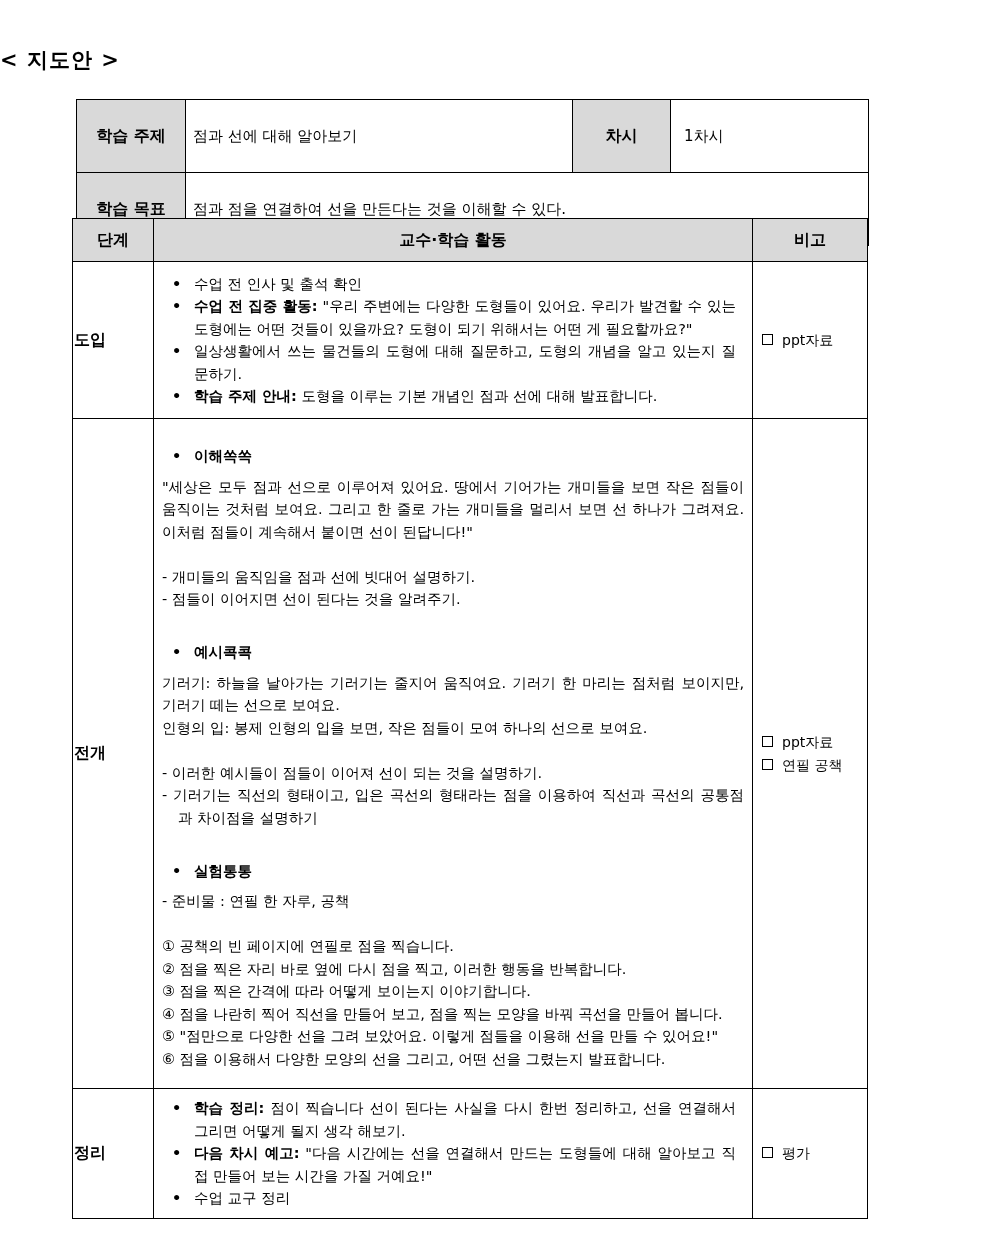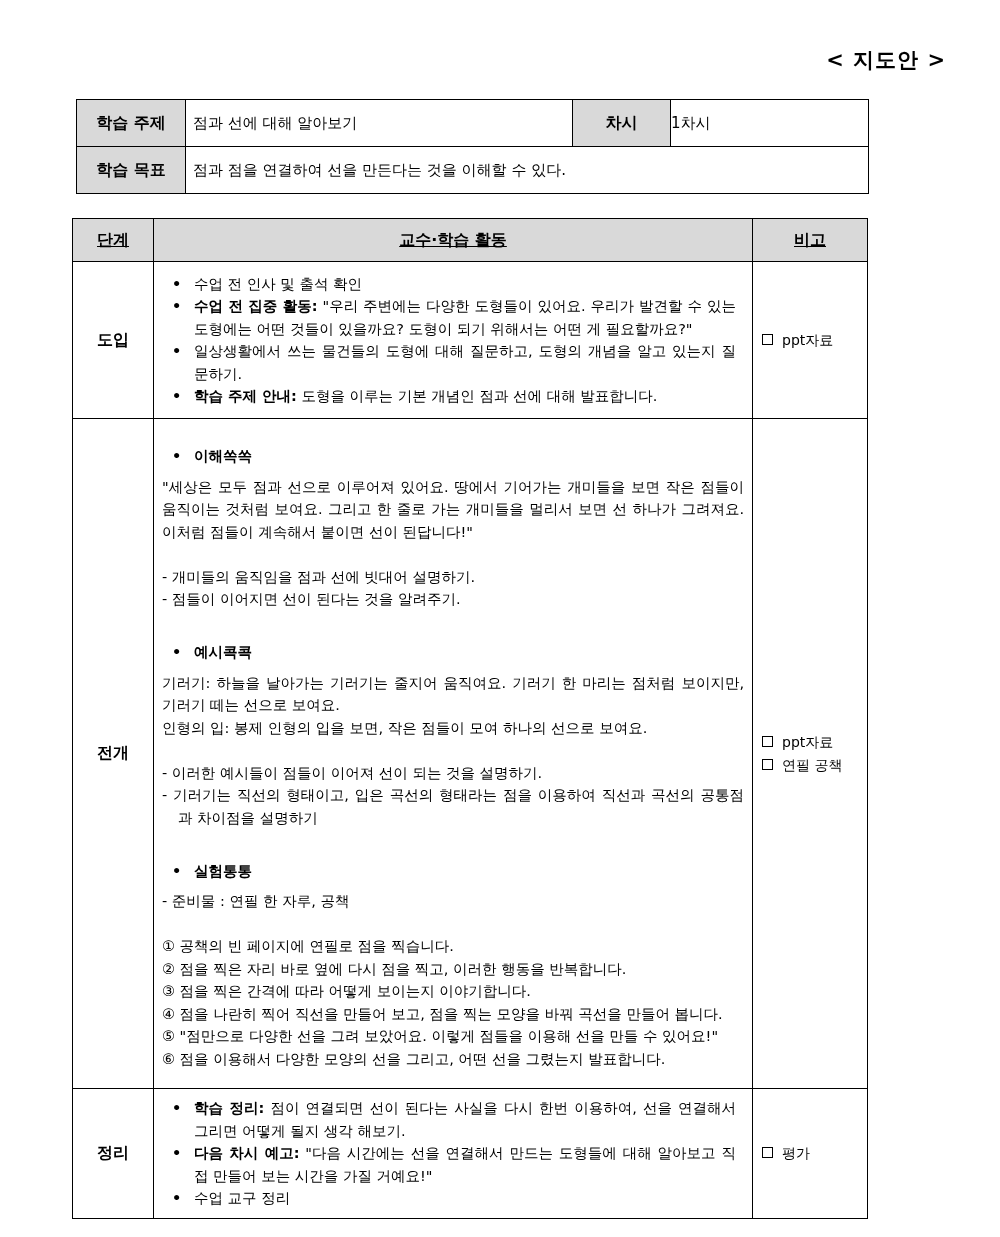--- a/index.html
+++ b/index.html
@@ -3,33 +3,33 @@
 <meta charset="utf-8">
 <style>
   html, body { margin: 0; padding: 0; background: #ffffff; }
   body {
     width: 1000px; height: 1237px; position: relative;
     font-family: "DejaVu Sans", "Liberation Sans", sans-serif;
     color: #000;
   }
   .title {
     position: absolute; left: 0; top: 46px; width: 946px;
-    text-align: right; font-size: 21px; font-weight: bold; letter-spacing: 1px;
+    text-align: left; font-size: 21px; font-weight: bold; letter-spacing: 1px;
   }
   table { border-collapse: collapse; position: absolute; table-layout: fixed; }
   td, th { border: 1px solid #000; font-weight: normal; }
   .info { left: 76px; top: 99px; width: 792px; }
-  .info td { height: 46px; font-size: 15px; padding: 0; margin-top: 40px; }
+  .info td { height: 46px; font-size: 15px; padding: 13px; margin-top: 40px; }
   .info .lbl { background: #d9d9d9; font-weight: bold; text-align: center; font-size: 16px; }
   .info .val { padding-left: 7px; }
   .info .center { text-align: left; }
   .plan { left: 72px; top: 218px; width: 795px; }
-  .plan th { background: #d9d9d9; height: 40px; font-size: 16px; font-weight: bold; text-decoration: underline; }
+  .plan th { background: #d9d9d9; height: 40px; font-size: 16px; font-weight: bold; }
   .plan td { vertical-align: middle; font-size: 14.5px; line-height: 22.5px; }
-  .plan .stage { text-align: center; font-weight: bold; font-size: 16px; }
+  .plan .stage { text-align: left; font-weight: bold; font-size: 16px; }
   .plan .act { padding: 0 8px 0 8px; text-align: justify; }
   .plan .note { padding-left: 9px; font-size: 14px; line-height: 22.5px; }
   ul.b { margin: 8px; padding-left: 24px; list-style: none; }
   ul.b li { position: relative; }
   ul.b li::before { content: "•"; position: absolute; left: -22px; font-weight: bold; }
   .bold { font-weight: bold; }
   .blank { height: 22.5px; }
   .hang { padding-left: 16px; text-indent: -16px; }
   .chk { display: inline-block; width: 9px; height: 9px; border: 1.5px solid #000; margin-right: 9px; vertical-align: 0px; }
 </style>
@@ -122,21 +122,21 @@
     <td class="note">
       <div><span class="chk"></span><span>ppt자료</span></div>
       <div><span class="chk"></span><span>연필 공책</span></div>
     </td>
   </tr>
 
   <tr style="height:122px">
     <td class="stage">정리</td>
     <td class="act">
       <ul class="b">
-        <li><span class="bold">학습 정리:</span><span> 점이 연결되면 선이 된다는 사실을 다시 한번 이용하여, 선을 연결해서 그리면 어떻게 될지 생각 해보기.</span></li>
+        <li><span class="bold">학습 정리:</span><span> 점이 찍습니다 선이 된다는 사실을 다시 한번 정리하고, 선을 연결해서 그리면 어떻게 될지 생각 해보기.</span></li>
         <li><span class="bold">다음 차시 예고:</span><span> "다음 시간에는 선을 연결해서 만드는 도형들에 대해 알아보고 직접 만들어 보는 시간을 가질 거예요!"</span></li>
         <li><span class="bold"></span><span>수업 교구 정리</span></li>
       </ul>
     </td>
     <td class="note">
       <div><span class="chk"></span><span>평가</span></div>
     </td>
   </tr>
 </tbody>
   </table>

